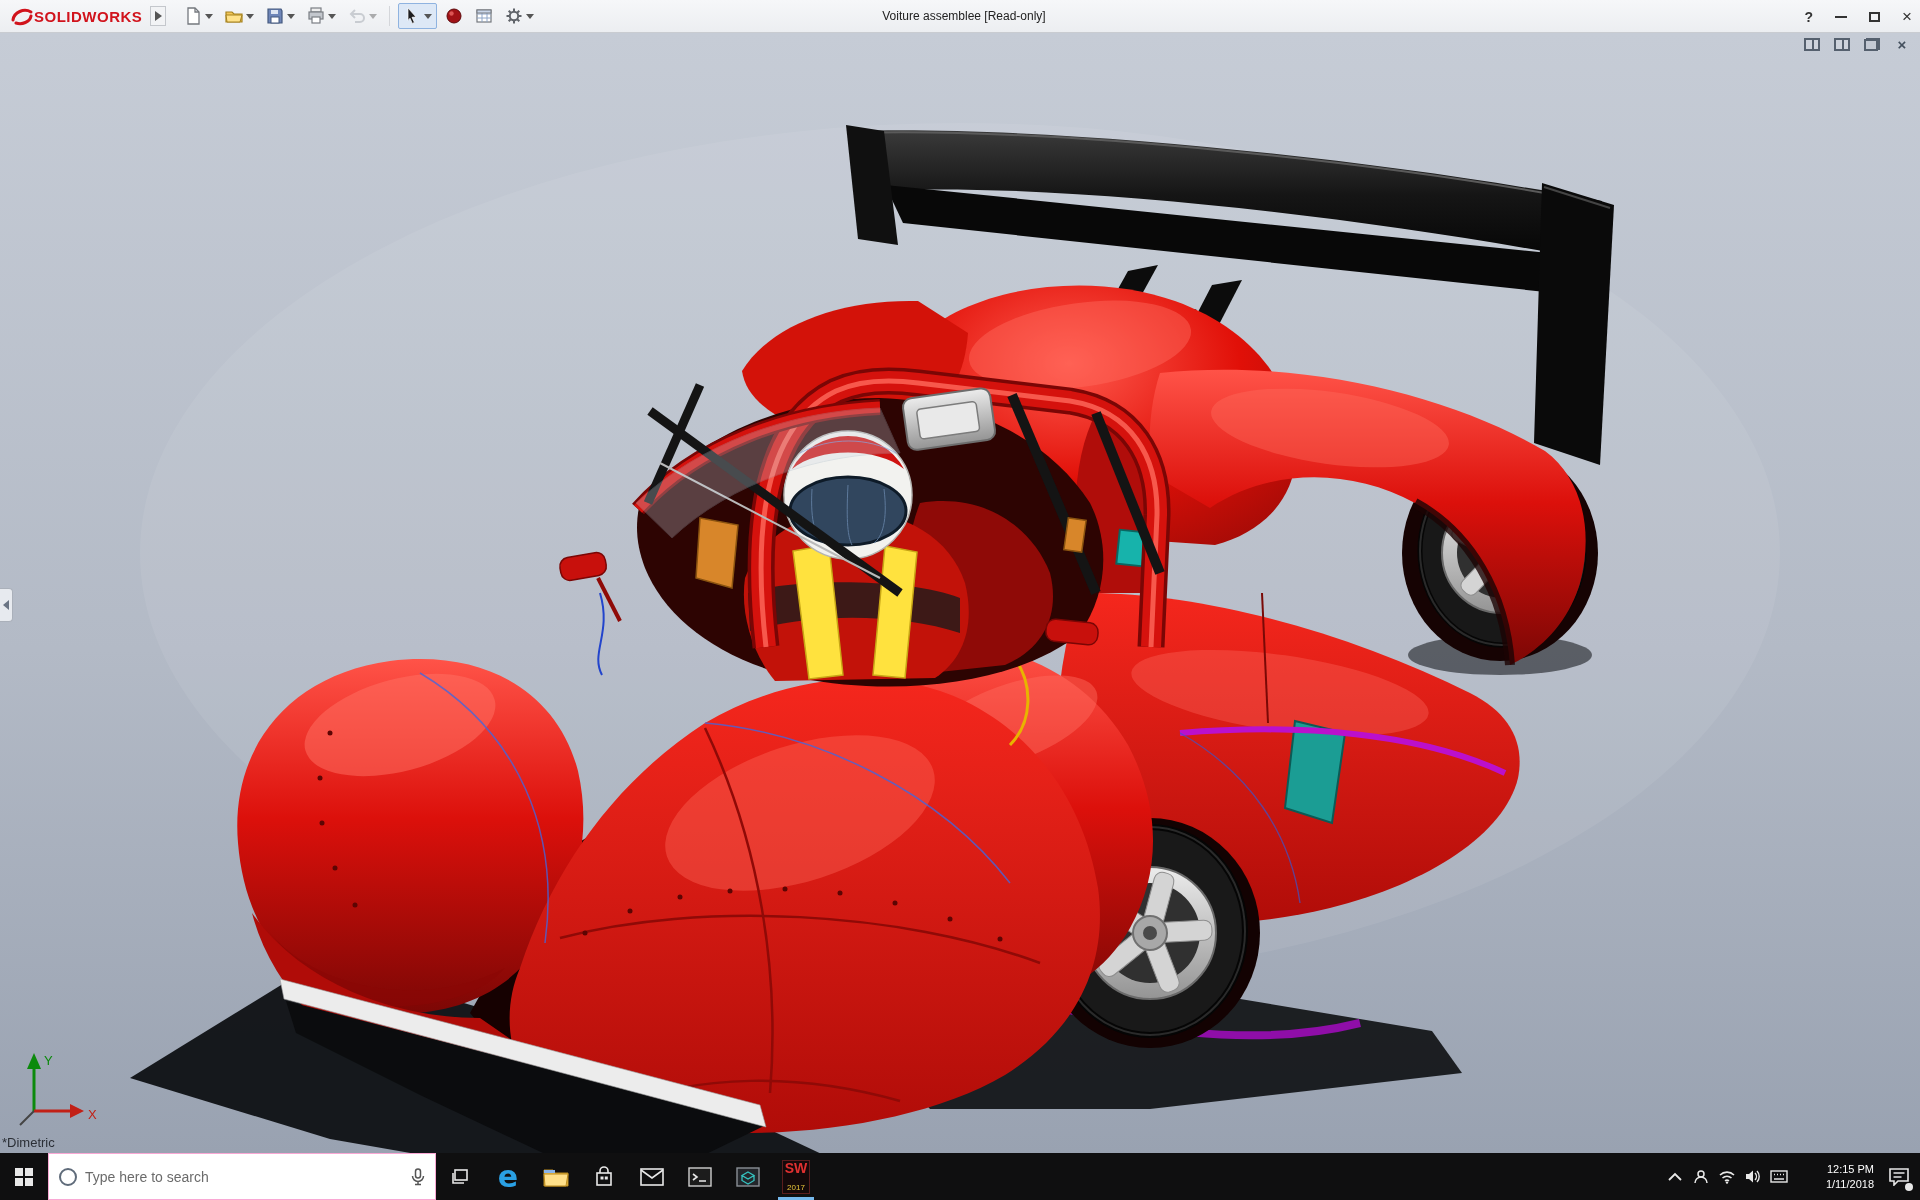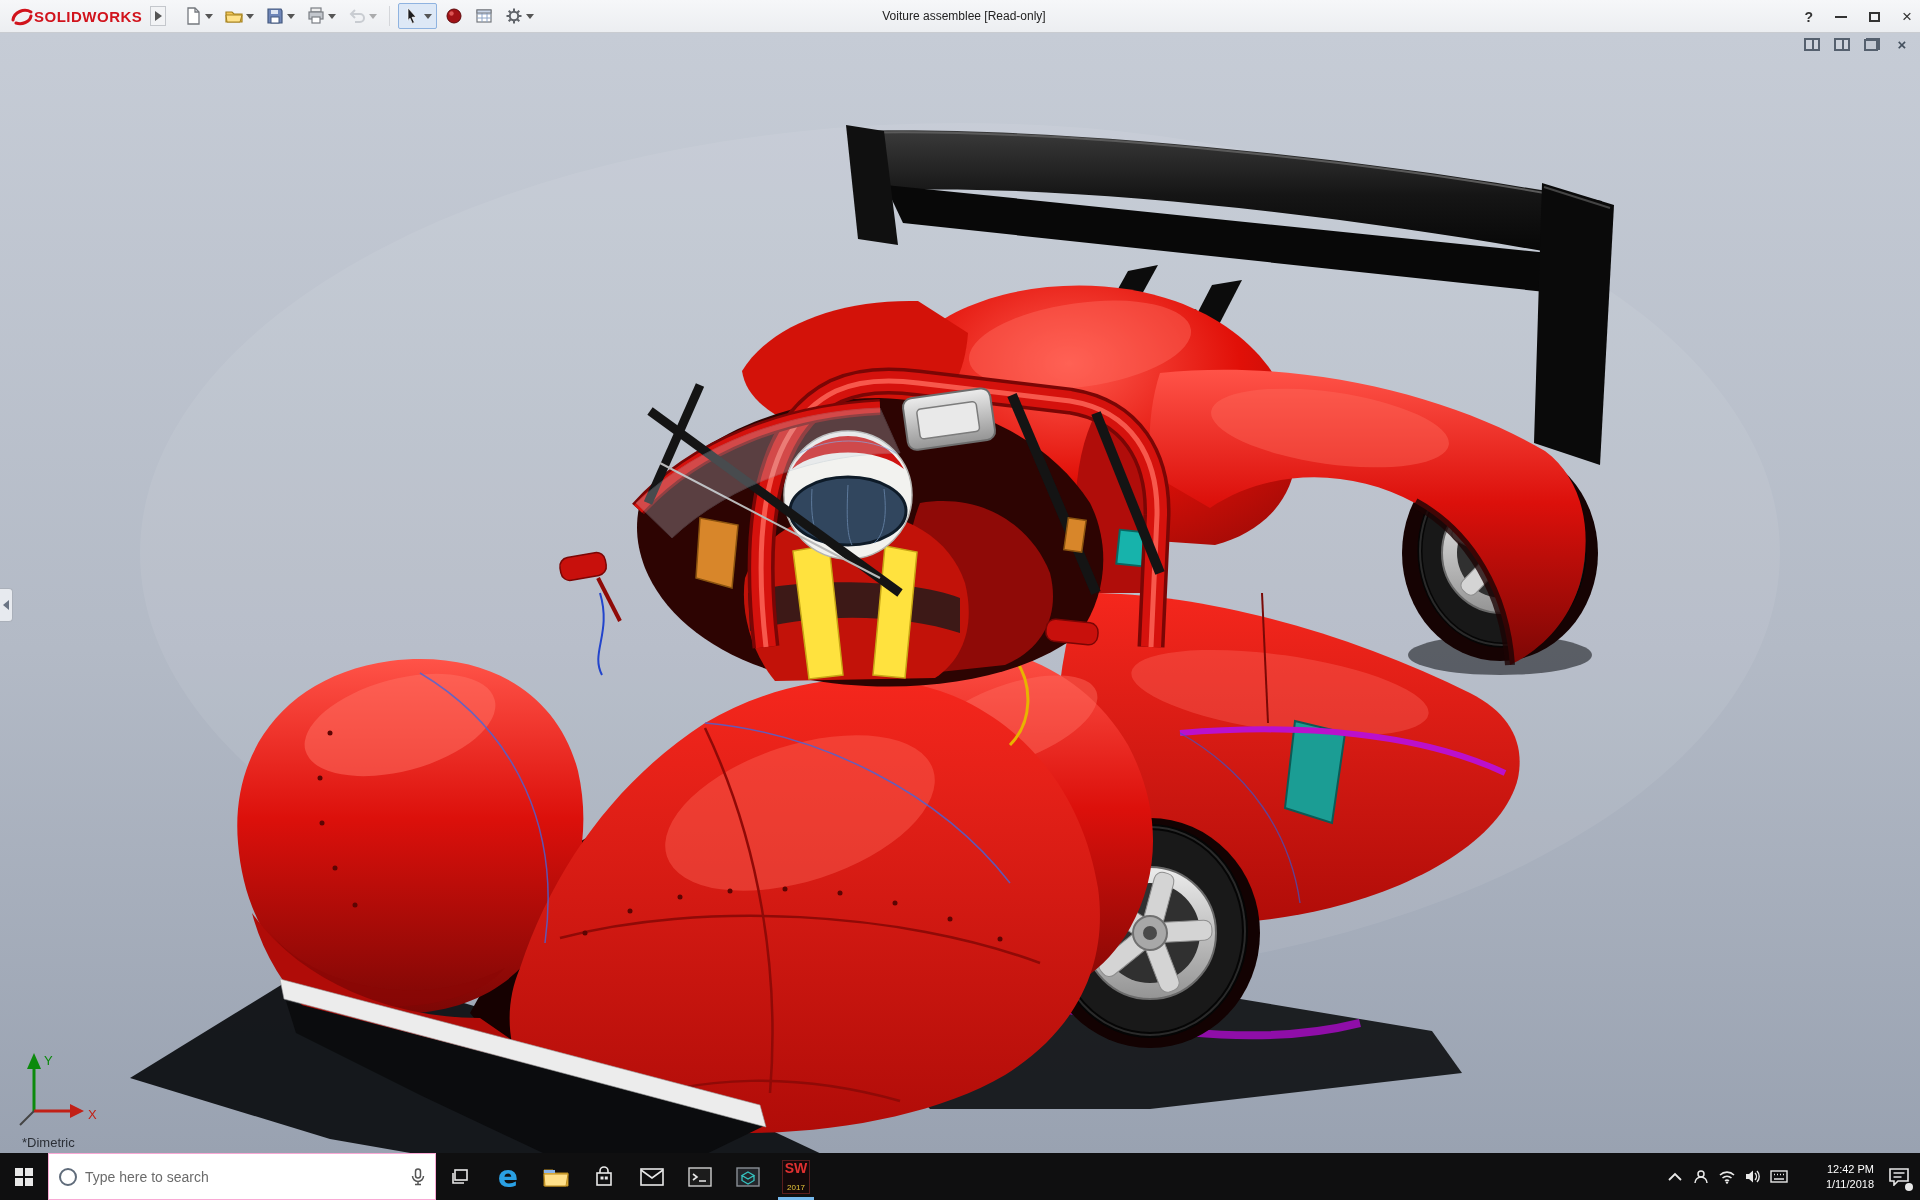--- a/index.html
+++ b/index.html
@@ -29,21 +29,21 @@
   .viewport svg.scene { position:absolute; inset:0; }
   .vp-controls { position:absolute; top:5px; right:10px; display:flex; gap:14px; z-index:5; }
   .vp-ic { width:16px; height:13px; border:2px solid #55606e; position:relative; background:rgba(255,255,255,.15); }
   .vp-ic.split:after { content:""; position:absolute; left:50%; top:0; bottom:0; width:2px; background:#55606e; }
   .vp-ic.restore { border:none; }
   .vp-ic.restore:before { content:""; position:absolute; right:0; top:0; width:10px; height:8px; border:2px solid #55606e; }
   .vp-ic.restore:after { content:""; position:absolute; left:0; bottom:0; width:10px; height:8px; border:2px solid #55606e; background:#c3c9d3; }
   .vp-close { width:16px; height:14px; color:#44505e; font-size:15px; line-height:13px; text-align:center; font-weight:bold; }
   .panel-tab { position:absolute; left:0; top:555px; width:13px; height:34px; background:#e7eaef; border:1px solid #aab0ba; border-left:none; border-radius:0 4px 4px 0; display:flex; align-items:center; justify-content:center; z-index:5; }
   .panel-tab .tri-left { width:0; height:0; border-top:5px solid transparent; border-bottom:5px solid transparent; border-right:6px solid #6a7484; }
-  .view-label { position:absolute; left:22px; bottom:3px; font-size:13px; color:#2b2f36; z-index:5; }
+  .view-label { position:absolute; left:2px; bottom:3px; font-size:13px; color:#2b2f36; z-index:5; }
   .triad { position:absolute; left:10px; bottom:22px; z-index:5; }
 
   
   .taskbar { position:relative; width:1920px; height:47px; background:#0f0f10; display:flex; align-items:stretch; z-index:40; }
   .tb-btn { width:48px; display:flex; align-items:center; justify-content:center; position:relative; }
   .tb-btn.active:after { content:""; position:absolute; left:6px; right:6px; bottom:0; height:3px; background:#76b9ed; }
   .start-grid { display:grid; grid-template-columns:8px 8px; grid-template-rows:8px 8px; gap:2px; }
   .start-grid span { background:#e8e8e8; }
   .search-box { width:388px; background:#ffffff; border:1px solid #f9a8d4; display:flex; align-items:center; gap:8px; padding:0 10px; margin:0; }
   .search-box input { flex:1; border:none; outline:none; font-size:14px; color:#333; font-family:"Liberation Sans",sans-serif; background:transparent; }
@@ -495,21 +495,21 @@
         <path d="M10 4 a5 5 0 0 1 0 7 M12 2 a8 8 0 0 1 0 11" fill="none" stroke="#e8e8e8" stroke-width="1.4"></path>
       </svg>
     </div>
     <div class="tray-ic">
       <svg width="18" height="13" viewBox="0 0 18 13">
         <rect x="1" y="1" width="16" height="11" fill="none" stroke="#e8e8e8" stroke-width="1.4"></rect>
         <path d="M4 4.5 h1 M7 4.5 h1 M10 4.5 h1 M13 4.5 h1 M4 9 h10" stroke="#e8e8e8" stroke-width="1.4"></path>
       </svg>
     </div>
     <div class="clock">
-      <div>12:42 PM</div>
+      <div>12:15 PM</div>
       <div>1/11/2018</div>
     </div>
     <div class="action-center">
       <svg width="20" height="18" viewBox="0 0 20 18">
         <path d="M1 1 h18 v12 h-10 l-4 4 v-4 h-4 z" fill="none" stroke="#e8e8e8" stroke-width="1.6"></path>
         <path d="M4.5 5 h11 M4.5 9 h8" stroke="#e8e8e8" stroke-width="1.4"></path>
       </svg>
       <span class="ac-badge"></span>
     </div>
   </div>

